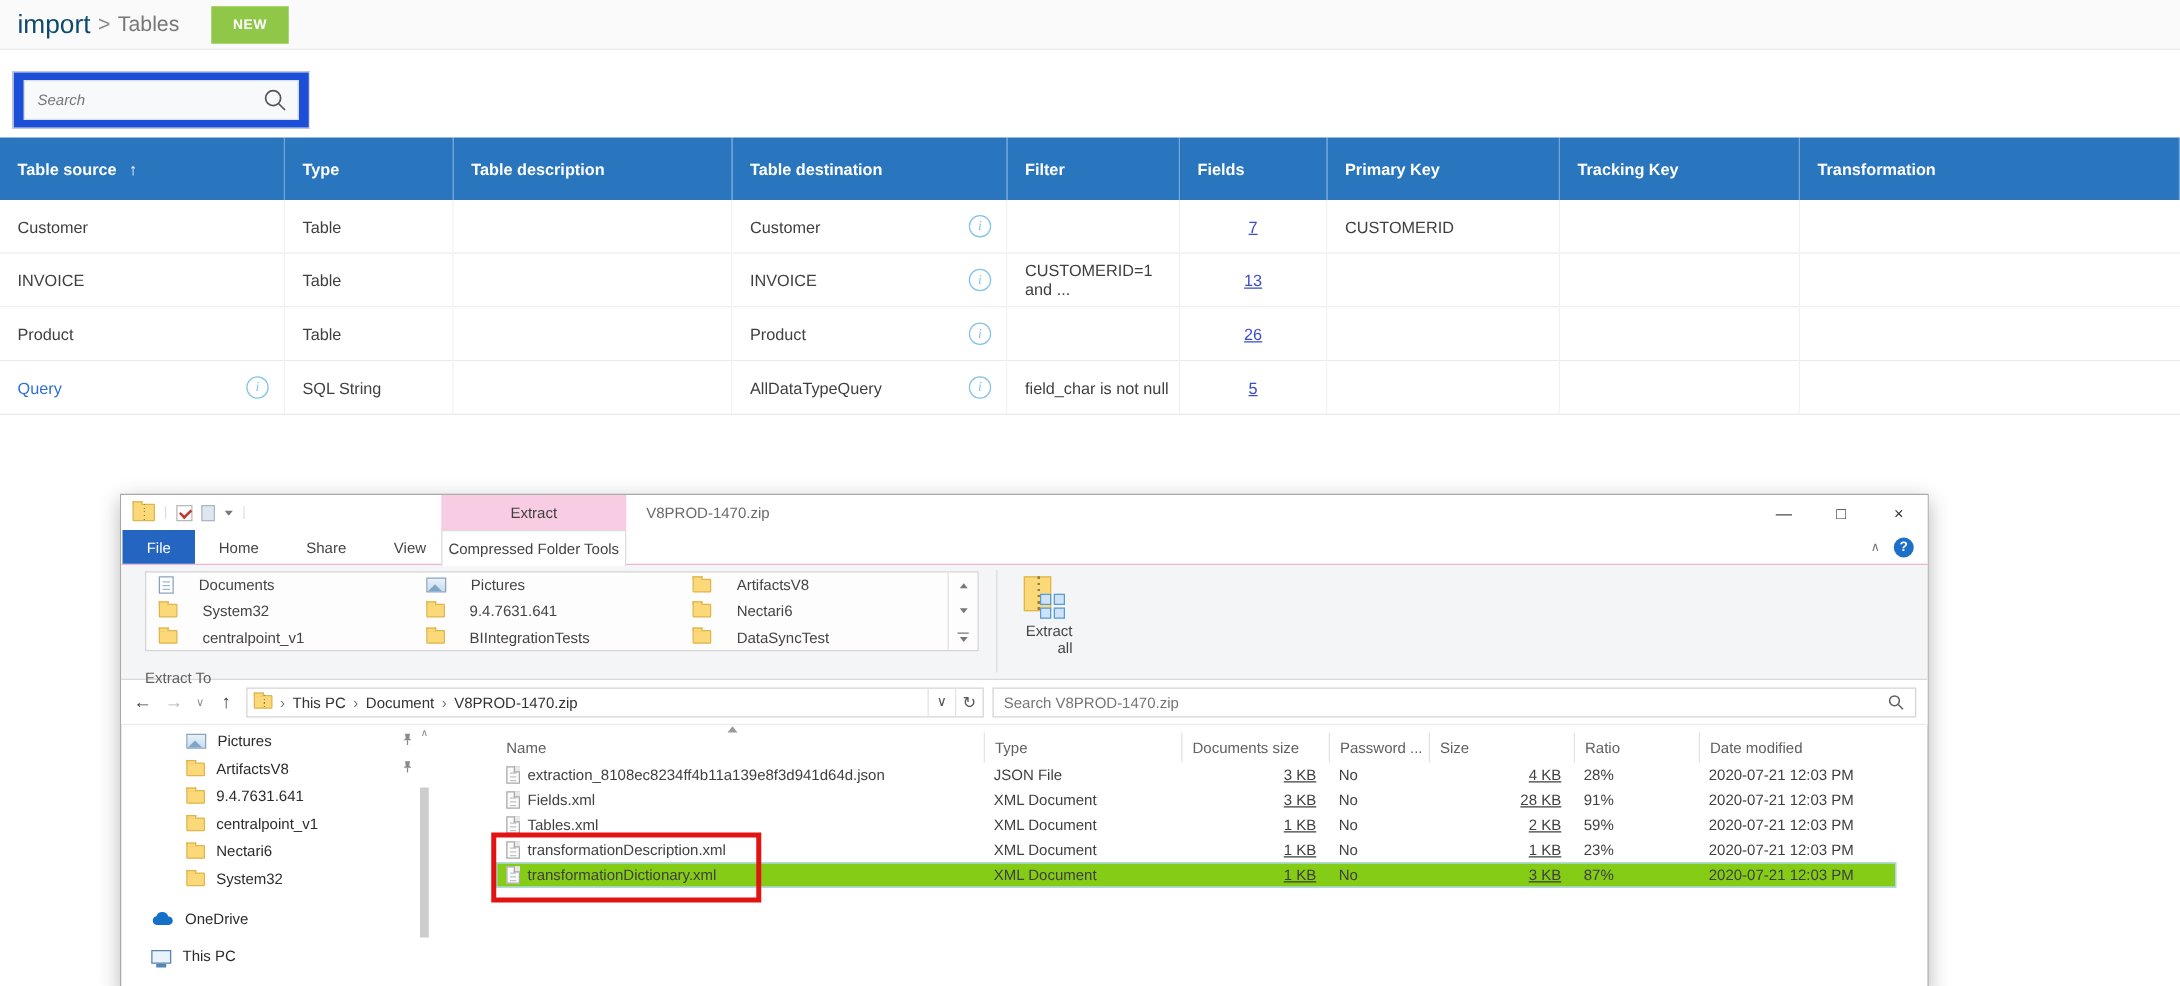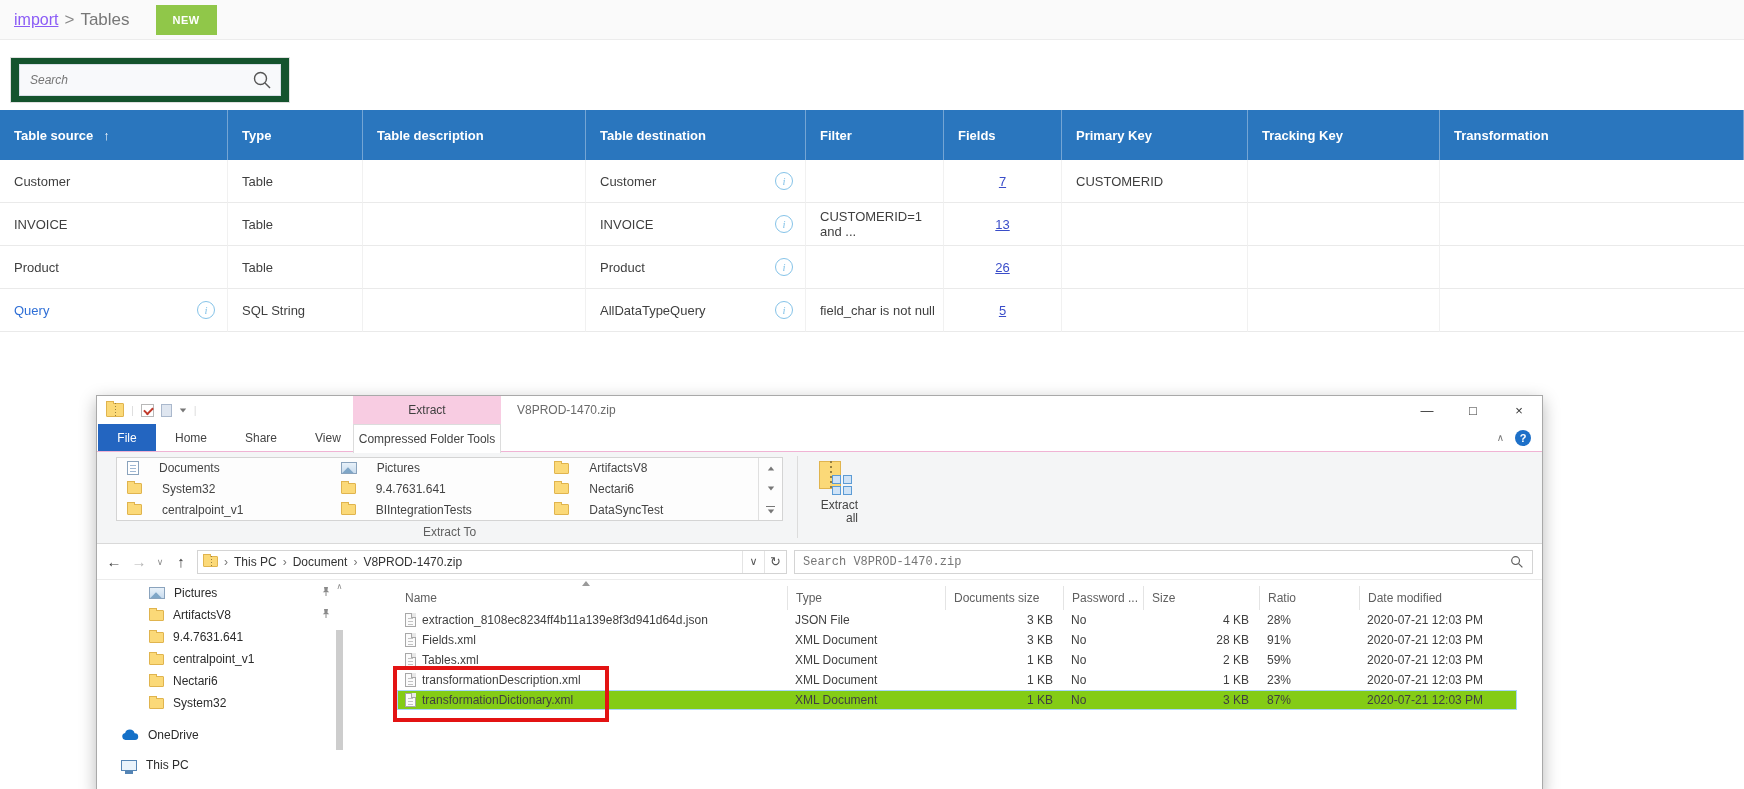--- a/index.html
+++ b/index.html
@@ -2,27 +2,27 @@
 <html><head>
 <meta charset="utf-8">
 <style>
   * { margin:0; padding:0; box-sizing:border-box; }
   html,body { width:1744px; height:789px; overflow:hidden; }
   body { font-family:"Liberation Sans", sans-serif; background:#fff; }
   .stage { position:relative; width:1744px; height:789px; overflow:hidden; background:#fff; }
 
   
   .hdrbar { height:40px; background:#fafafa; border-bottom:1px solid #ececec; display:flex; align-items:center; padding-left:14px; }
-  .crumb-section { color:#8b5cf6; font-size:16px;text-decoration:underline; }
+  .crumb-section { color:#0c4a6e; font-size:21px; }
   .crumb-sep { color:#888; font-size:17px; margin:0 6px; }
   .crumb-current { color:#777; font-size:17px; }
   .new-btn { margin-left:26px; background:#90c749; color:#fff; border:none; font-size:11px; font-weight:bold; padding:9px 17px; letter-spacing:.5px; cursor:pointer; }
 
   
-  .spanel { margin:17px 16px 0 10px; width:280px; height:46px; border:1px solid #e0e0e0; background:#14532d; display:flex; align-items:center; }
+  .spanel { margin:17px 16px 0 10px; width:238px; height:46px; border:1px solid #e0e0e0; background:#1d4ed8; display:flex; align-items:center; }
   .sbox { flex:1; margin:0 8px; height:32px; background:#f8f9fb; border:1px solid #d9dfe8; display:flex; align-items:center; }
   .sbox input { flex:1; border:none; outline:none; background:transparent; font-style:italic; font-size:12px; color:#777; padding-left:10px; font-family:"Liberation Sans",sans-serif; }
   .sbox .mag { margin-right:8px; flex:none; }
 
   
   .tbl { margin-top:7px; display:grid; grid-template-columns:228px 135px 223px 220px 138px 118px 186px 192px 1fr; }
   .th { background:#2a76be; color:#fff; font-weight:bold; font-size:13px; display:flex; align-items:center; padding-left:14px; height:50px; border-right:1px solid rgba(255,255,255,.35); }
   .th:last-child { border-right:none; }
   .th .sortarrow { margin-left:10px; font-weight:normal; font-size:13px; }
   .td { height:43px; display:flex; align-items:center; padding-left:14px; border-bottom:1px solid #eaeaea; border-right:1px solid #f1f1f1; font-size:13px; color:#3f3f3f; background:#fff; }
@@ -48,37 +48,37 @@
   .tab { padding:0 19px; display:flex; align-items:center; color:#444; cursor:pointer; }
   .tab-ctx { position:absolute; left:256px; top:0; width:148px; height:29px; background:#fff; border:1px solid #dcdcdc; border-bottom:none; display:flex; align-items:center; justify-content:center; z-index:2; cursor:pointer; }
   .tabrow-right { margin-left:auto; display:flex; align-items:center; gap:11px; padding-right:11px; }
   .collapse-chev { color:#777; font-size:10px; cursor:pointer; }
   .helpbtn { width:16px; height:16px; border-radius:50%; background:#1d70c8; color:#fff; font-size:11px; font-weight:bold; display:flex; align-items:center; justify-content:center; cursor:pointer; }
 
   .ribbon { position:relative; height:92px; background:#f4f5f6; border-bottom:1px solid #d9d9d9; }
   .group-box { position:absolute; left:19px; top:5px; width:667px; height:64px; background:#fdfdfd; border:1px solid #d4d4d4; display:grid; grid-template-columns:1fr 1fr 1fr 24px; grid-template-rows:1fr 1fr 1fr; }
   .gfolder { display:flex; align-items:center; gap:20px; padding-left:10px; color:#444; cursor:pointer; overflow:hidden; white-space:nowrap; }
   .scrollcell { border-left:1px solid #e0e0e0; display:flex; flex-direction:column; align-items:center; justify-content:center; cursor:pointer; }
-  .group-caption { position:absolute; left:19px; top:73px; width:667px; text-align:center; color:#5f5f5f; }
+  .group-caption { position:absolute; left:19px; top:83px; width:667px; color:#5f5f5f; }
   .rib-sep { position:absolute; left:700px; top:4px; height:82px; width:1px; background:#dcdcdc; }
   .extract-all { position:absolute; left:706px; top:3px; width:64px; height:86px; display:flex; flex-direction:column; align-items:center; padding-top:5px; cursor:pointer; }
   .xall-label { margin-top:3px; width:46px; text-align:right; color:#444; line-height:13px; }
 
   .addrrow { height:36px; display:flex; align-items:center; padding:0 8px; gap:7px; background:#fff; border-bottom:1px solid #ececec; }
   .navglyph { font-size:15px; color:#3d3d3d; width:18px; text-align:center; cursor:pointer; }
   .navglyph.dis { color:#b5b5b5; }
   .navglyph.small { font-size:9px; color:#8a8a8a; width:10px; }
   .crumb-box { width:590px; height:24px; border:1px solid #d4d4d4; display:flex; align-items:center; padding-left:5px; background:#fff; }
   .crumb-box .sep { color:#777; margin:0 6px; font-size:12px; }
   .crumb-box .citem { color:#333; cursor:pointer; }
   .crumb-tail { margin-left:auto; display:flex; height:100%; }
   .crumb-btn { width:22px; display:flex; align-items:center; justify-content:center; color:#555; border-left:1px solid #e4e4e4; font-size:11px; cursor:pointer; }
   .crumb-btn.rfr { font-size:13px; }
   .esearch { flex:1; margin-right:1px; height:24px; border:1px solid #d4d4d4; display:flex; align-items:center; padding:0 8px; background:#fff; }
-  .esearch input { flex:1; border:none; outline:none; font-size:12px; color:#000000; background:transparent; font-family:Liberation Mono, monospace; }
+  .esearch input { flex:1; border:none; outline:none; font-size:12px; color:#000000; background:transparent; font-family:Liberation Sans, sans-serif; }
   .esearch input::placeholder { color:#757575; }
 
   .contentrow { display:flex; height:216px; position:relative; }
   .navpane { width:250px; position:relative; padding-top:2px; }
   .nav-item { height:22px; display:flex; align-items:center; gap:9px; cursor:pointer; color:#2b2b2b; }
   .nav-item.lvl2 { padding-left:52px; }
   .nav-item.lvl1 { padding-left:24px; }
   .nav-item .pin { margin-left:auto; margin-right:16px; }
   .gap10 { margin-top:10px; } .gap8 { margin-top:8px; }
   .nav-scroll { position:absolute; right:3px; top:2px; bottom:0; width:9px; }
@@ -86,21 +86,21 @@
   .nav-thumb { position:absolute; top:48px; height:120px; left:1px; width:7px; background:#cdcdcd; }
 
   .files { flex:1; position:relative; padding:6px 0 0 50px; }
   .fhead { display:grid; grid-template-columns:390px 158px 118px 80px 116px 100px 158px; height:24px; color:#606060; }
   .fhead > div { display:flex; align-items:center; padding-left:8px; border-left:1px solid #e4e4e4; cursor:pointer; white-space:nowrap; overflow:hidden; }
   .fhead > div:first-child { border-left:none; }
   .sortcaret { position:absolute; top:1px; left:235px; width:0; height:0; border-left:4px solid transparent; border-right:4px solid transparent; border-bottom:5px solid #9a9a9a; }
   .frow { display:grid; grid-template-columns:390px 158px 118px 80px 116px 100px 158px; height:20px; font-size:12px; color:#3f3f3f; cursor:pointer; width:1120px; }
   .frow > div { display:flex; align-items:center; padding-left:8px; white-space:nowrap; overflow:hidden; }
   .frow .name { gap:6px; }
-  .frow .r { justify-content:flex-end; padding-right:10px; }
+  .frow .r { justify-content:flex-end; padding-right:10px;text-decoration:underline; }
   .frow.selected { background:#84cc16; outline:1px solid #a8d6fa; outline-offset:-1px; }
   .redbox { position:absolute; left:46px; top:86px; width:216px; height:56px; border:4px solid #e31313; z-index:5; pointer-events:none; }
 
   
   .folder { width:15px; height:11px; background:#fbd978; border:1px solid #e0b44e; border-radius:1px; position:relative; flex:none; }
   .folder::before { content:""; position:absolute; top:-3px; left:-1px; width:6px; height:2px; background:#fbd978; border:1px solid #e0b44e; border-bottom:none; }
   .zipfolder::after { content:""; position:absolute; left:50%; top:-1px; bottom:-1px; width:1px; background:repeating-linear-gradient(#97803f 0 1px, rgba(0,0,0,0) 1px 3px); }
   .zip-lg { width:18px; height:14px; }
   .pic-ico { width:16px; height:12px; border:1px solid #8aa3bd; background:linear-gradient(#e8f1f9,#c9dcee); position:relative; overflow:hidden; flex:none; }
   .pic-ico::before { content:""; position:absolute; left:2px; bottom:-4px; width:8px; height:8px; background:#7fa6c7; transform:rotate(45deg); }

